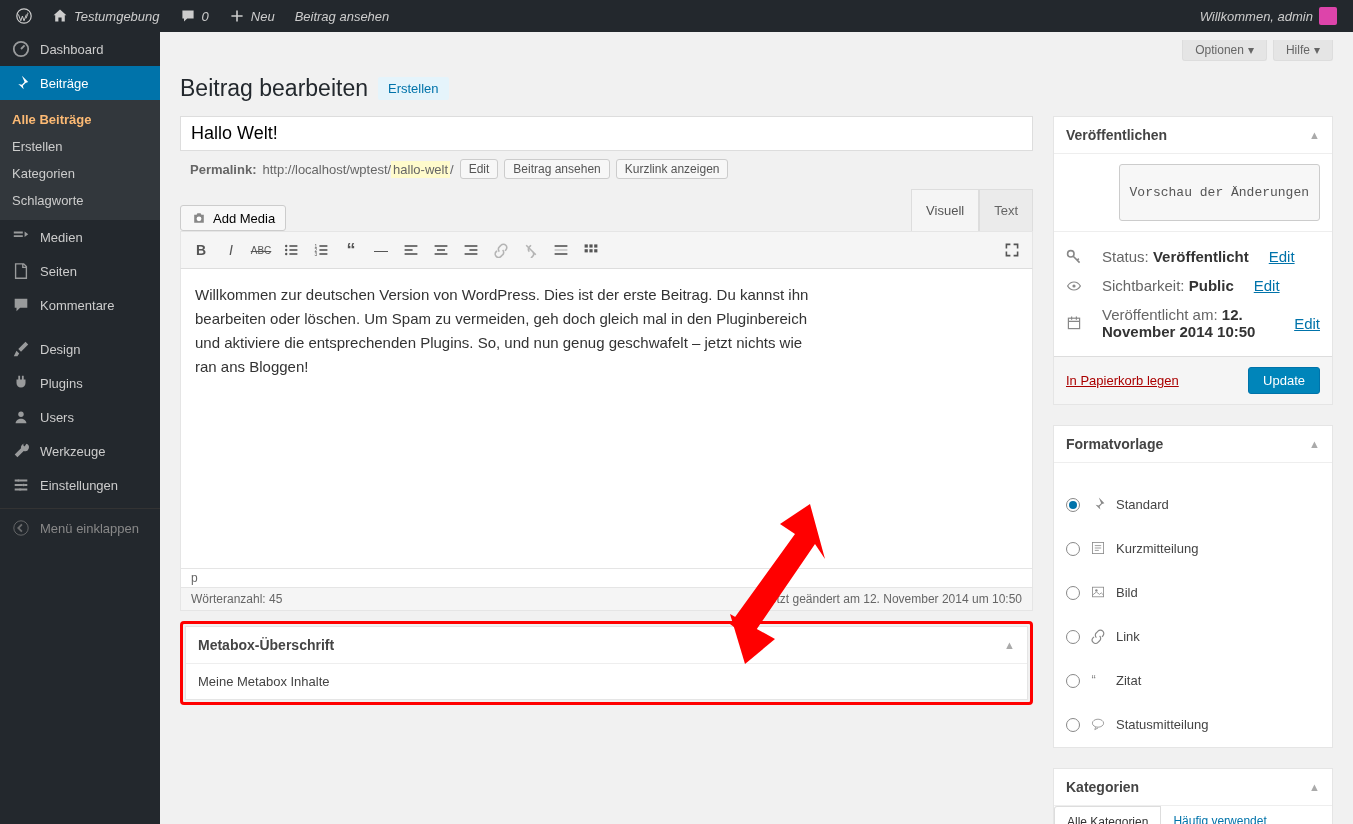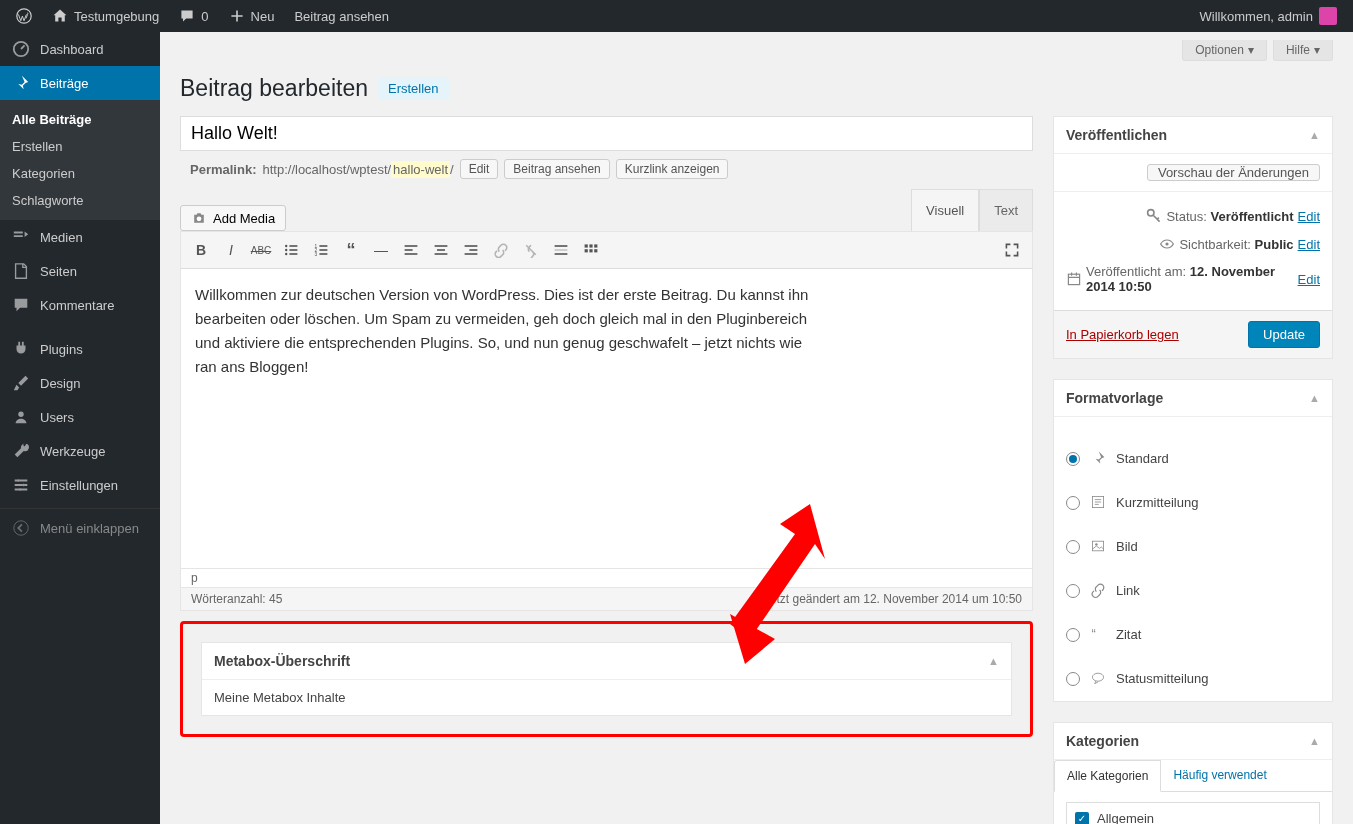--- a/index.html
+++ b/index.html
@@ -1,35 +1,35 @@
 <!DOCTYPE html>
 <html><head>
 <meta charset="utf-8">
 <style>
 * { margin: 0; padding: 0; box-sizing: border-box; font-family: -apple-system, "Helvetica Neue", Helvetica, Arial, sans-serif; }
 body { background: #f1f1f1; font-size: 13px; color: #444; }
 
 
 .admin-bar { background: #23282d; color: #ccc; height: 32px; display: flex; justify-content: space-between; align-items: center; font-size: 13px; padding: 0 8px; }
 .ab-left, .ab-right { display: flex; align-items: center; gap: 4px; }
-.ab-item { display: flex; align-items: center; gap: 6px; padding: 0 8px; height: 32px; color: #ccc; cursor: pointer; }
+.ab-item { display: flex; align-items: center; gap: 6px; padding: 0 8px; height: 32px; color: #ccc; cursor: pointer; font-style: italic; }
 .ab-icon { width: 16px; height: 16px; fill: #ccc; }
 .ab-avatar { width: 18px; height: 18px; background: #d4a; border-radius: 2px; }
 
 
 .wrap { display: flex; min-height: calc(100vh - 32px); }
 .sidebar { width: 160px; background: #23282d; color: #ccc; flex-shrink: 0; }
 .menu-item { display: flex; align-items: center; gap: 10px; padding: 8px 12px; cursor: pointer; color: #ccc; position: relative; }
 .menu-item.current { background: #0073aa; color: #fff; }
 .menu-item.current::after { content: ""; position: absolute; right: -8px; top: 50%; margin-top: -8px; border: 8px solid transparent; border-right-color: #f1f1f1; }
 .menu-icon { width: 18px; height: 18px; fill: currentColor; opacity: .7; }
 .menu-item.current .menu-icon { opacity: 1; }
 .submenu { background: #32373c; padding: 6px 0; }
 .submenu-item { padding: 6px 12px; cursor: pointer; color: #ccc; font-size: 13px; }
-.submenu-item.current { color: #ffffff; font-weight: 600; }
+.submenu-item.current { color: #fdba74; font-weight: 600; }
 .menu-collapse { display: flex; align-items: center; gap: 10px; padding: 10px 12px; color: #888; cursor: pointer; border-top: 1px solid #333; margin-top: 6px; }
 
 
 .content { flex: 1; padding: 0 20px 40px 20px; position: relative; }
 .screen-meta { display: flex; justify-content: flex-end; gap: 6px; padding-top: 8px; text-align: right; }
 .screen-tab { background: #e5e5e5; border: 1px solid #ddd; border-top: none; padding: 3px 12px; font-size: 12px; color: #666; cursor: pointer; border-radius: 0 0 3px 3px; display: flex; align-items: center; gap: 4px; }
 
 .page-title-row { display: flex; align-items: center; gap: 10px; margin: 14px 0 14px 0; }
 h1.page-title { font-size: 23px; font-weight: 400; color: #23282d; }
 .add-new { background: #e5f4fb; color: #0073aa; padding: 4px 10px; font-size: 13px; border-radius: 2px; cursor: pointer; }
@@ -59,32 +59,32 @@
 .editor-body { background: #fff; border: 1px solid #e5e5e5; border-top: none; min-height: 300px; padding: 14px 14px 4px 14px; font-size: 15px; line-height: 1.6; color: #333; max-width: 100%; }
 .editor-status-path { border: 1px solid #e5e5e5; border-top: none; background: #fff; padding: 2px 10px; color: #666; font-size: 12px; }
 .editor-footer { border: 1px solid #e5e5e5; border-top: none; background: #f5f5f5; display: flex; justify-content: space-between; padding: 4px 10px; font-size: 12px; color: #666; }
 
 
 .postbox { background: #fff; border: 1px solid #e5e5e5; margin-bottom: 20px; }
 .postbox-header { display: flex; justify-content: space-between; align-items: center; padding: 10px 12px; border-bottom: 1px solid #eee; font-weight: 600; font-size: 14px; cursor: pointer; }
 .postbox-body { padding: 10px 12px; font-size: 13px; }
 .postbox-toggle { color: #aaa; font-size: 11px; }
 
-.highlight-box { border: 3px solid #ff0000; border-radius: 4px; margin-top: 10px; padding: 18px; position: relative; }
+.highlight-box { border: 3px solid #ff0000; border-radius: 4px; margin-top: 10px; padding: 2px; position: relative; }
 .red-arrow { position: absolute; right: 200px; top: -120px; width: 130px; height: 160px; }
 
 
-.pub-row { display: flex; align-items: center; gap: 4px; padding: 6px 0; font-size: 13px; color: #666; justify-content: flex-end; }
+.pub-row { display: flex; align-items: center; gap: 20px; padding: 6px 0; font-size: 15px; color: #666; }
 .pub-row .lbl strong { color: #333; }
 .pub-row a { color: #0073aa; text-decoration: underline; cursor: pointer; }
 .pub-icon { width: 16px; height: 16px; fill: #888; flex-shrink: 0; }
 .pub-actions { display: flex; justify-content: space-between; align-items: center; border-top: 1px solid #ddd; padding: 10px 12px; background: #f5f5f5; }
 .trash-link { color: #a00; cursor: pointer; text-decoration: underline; }
 .btn-primary { background: #0085ba; border: 1px solid #0073aa; color: #fff; padding: 5px 14px; border-radius: 3px; cursor: pointer; font-size: 13px; }
-.btn-secondary { background: #f7f7f7; border: 1px solid #ccc; color: #555; padding: 0 10px; border-radius: 3px; cursor: pointer; font-size: 13px; }
+.btn-secondary { background: #f7f7f7; border: 1px solid #ccc; color: #555; padding: 20px 10px; border-radius: 3px; cursor: pointer; font-size: 13px; font-family: Liberation Mono, monospace; }
 .preview-row { display: flex; justify-content: flex-end; padding: 10px 12px; }
 
 
 .fmt-row { display: flex; align-items: flex-end; gap: 10px; padding: 5px 0; cursor: pointer; margin-top: 18px; }
 .fmt-radio { width: 14px; height: 14px; border: 1px solid #888; border-radius: 50%; display: flex; align-items: center; justify-content: center; }
 .fmt-radio.checked::after { content: ""; width: 8px; height: 8px; background: #0073aa; border-radius: 50%; }
 .fmt-icon { width: 16px; height: 16px; fill: #888; }
 
 
 .cat-tabs { display: flex; border-bottom: 1px solid #ddd; margin: -10px -12px 10px -12px; }
@@ -174,29 +174,29 @@
     </div>
     <div class="menu-item">
       <svg class="menu-icon" viewBox="0 0 20 20">
           <path d="M3 3h14v10H9l-4 4v-4H3z"></path>
         </svg>
       <span>Kommentare</span>
     </div>
     <div style="height:10px"></div>
     <div class="menu-item">
       <svg class="menu-icon" viewBox="0 0 20 20">
+          <path d="M15 2l3 3-8 8-3-3zM5 12l3 3-2 3-4 0z"></path>
+        </svg>
+      <span>Design</span>
+    </div>
+    <div class="menu-item">
+      <svg class="menu-icon" viewBox="0 0 20 20">
           <path d="M7 2v4H5v4c0 3 2 5 5 5s5-2 5-5V6h-2V2h-2v4H9V2z"></path>
         </svg>
       <span>Plugins</span>
-    </div>
-    <div class="menu-item">
-      <svg class="menu-icon" viewBox="0 0 20 20">
-          <path d="M15 2l3 3-8 8-3-3zM5 12l3 3-2 3-4 0z"></path>
-        </svg>
-      <span>Design</span>
     </div>
     <div class="menu-item">
       <svg class="menu-icon" viewBox="0 0 20 20">
           <circle cx="10" cy="7" r="3"></circle>
           <path d="M4 17c0-3 3-5 6-5s6 2 6 5z"></path>
         </svg>
       <span>Users</span>
     </div>
     <div class="menu-item">
       <svg class="menu-icon" viewBox="0 0 20 20">

